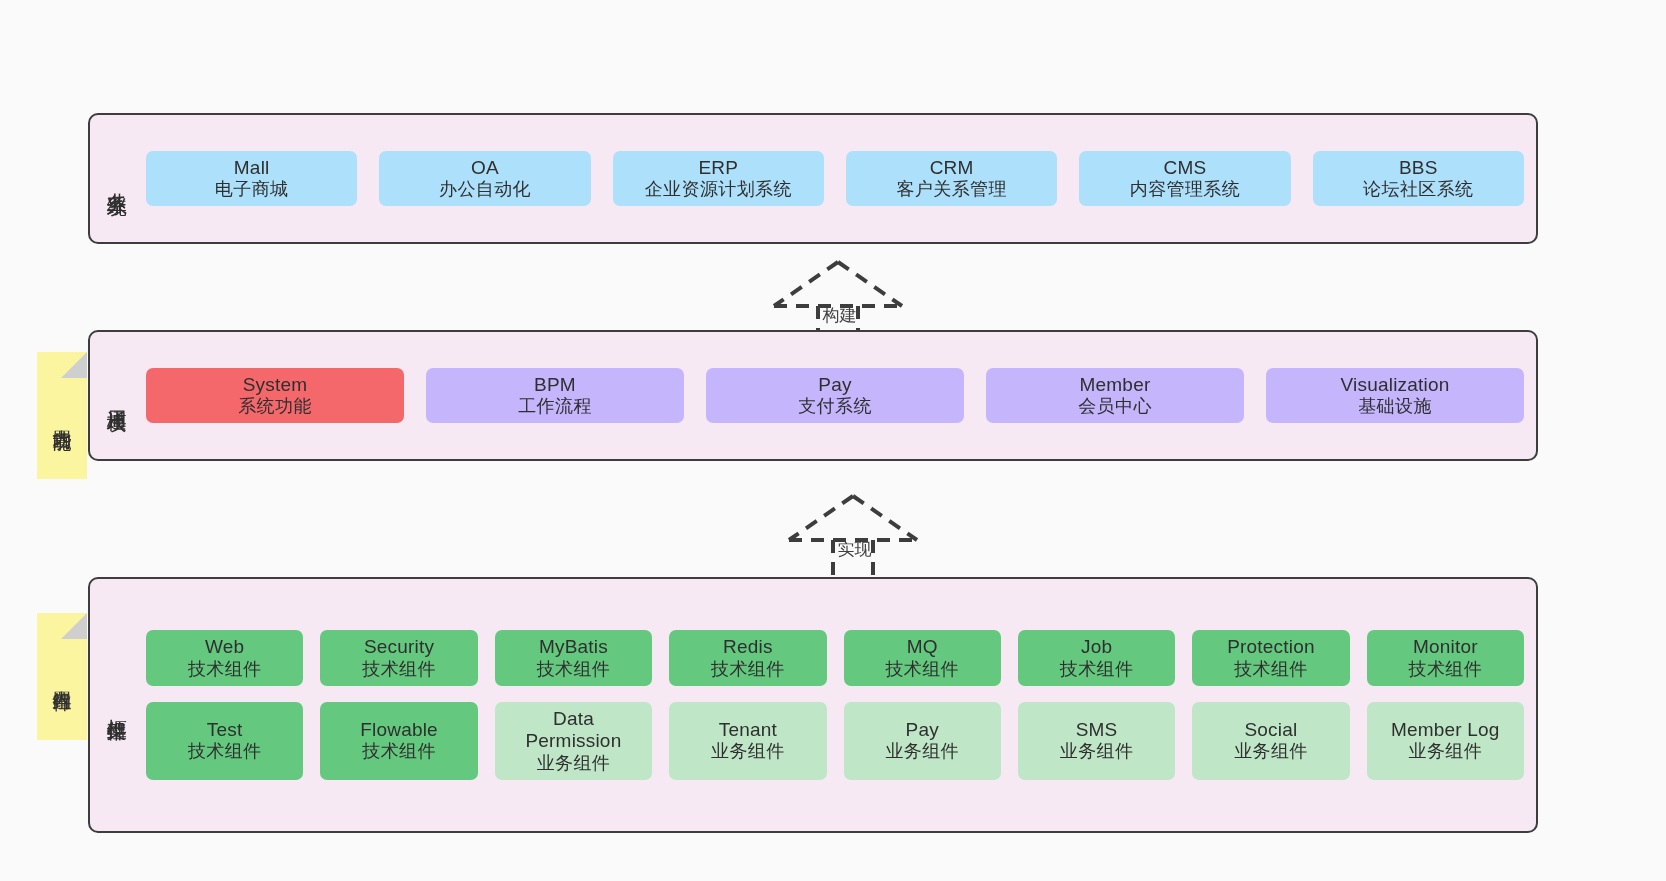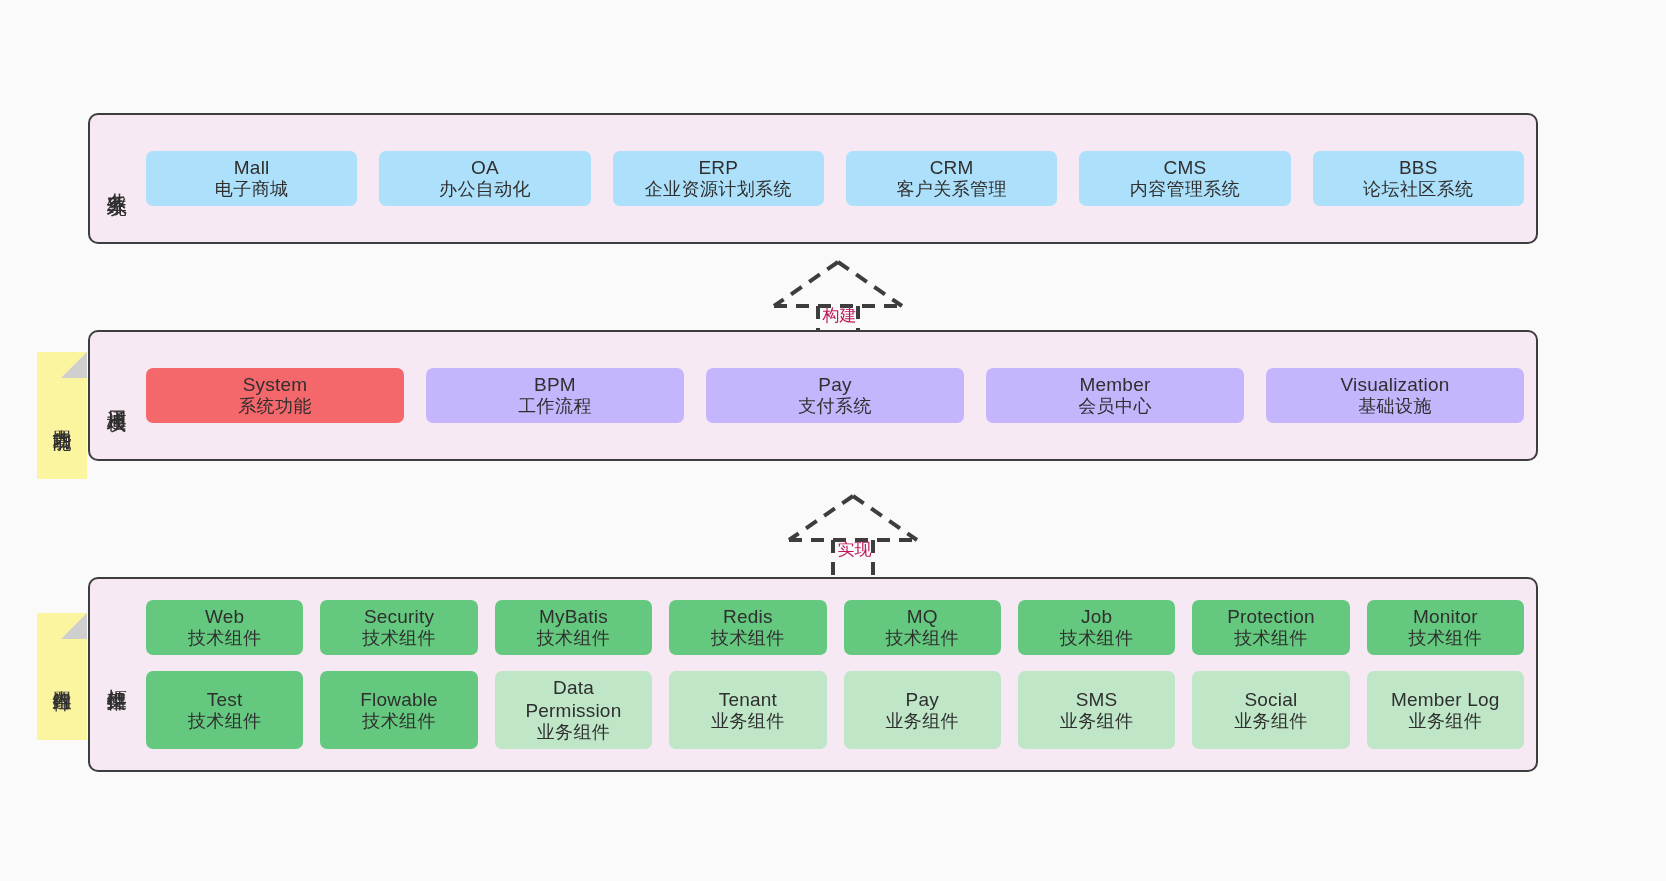--- a/index.html
+++ b/index.html
@@ -135,21 +135,21 @@
     width: 100%;
     height: 100%;
     overflow: visible;
   }
   .arrow-label {
     position: absolute;
     left: 50%;
     top: 46px;
     transform: translateX(-46%);
     font-size: 17px;
-    color: #be185d;
+    color: #404040;
     background: transparent;
     padding: 0 2px;
     white-space: nowrap;
   }
 </style>
 </head>
 <body>
 
 <div class="canvas">
 
@@ -238,21 +238,21 @@
       <path d="M 95 48 L 95 90" stroke="#3d3d3d" stroke-width="4" fill="none" stroke-dasharray="13 9" stroke-linecap="butt"></path>
       <path d="M 55 90 L 95 90" stroke="#3d3d3d" stroke-width="4" fill="none" stroke-dasharray="13 9" stroke-linecap="butt"></path>
     </svg>
     <span class="arrow-label">实现</span>
   </div>
 
   <div class="note" style="left:37px; top:613px; width:50px; height:127px;">
     <span>内置组件</span>
   </div>
 
-  <div class="layer" id="layer-framework" style="left:88px; top:577px; width:1450px; height:195px;">
+  <div class="layer" id="layer-framework" style="left:88px; top:577px; width:1450px; height:256px;">
     <div class="layer-title">框架组件</div>
     <div class="layer-body" style="gap:16px;">
 
       <div class="row" style="gap:17px;">
         <div class="card c-green">
           <span class="t1">Web</span>
           <span class="t2">技术组件</span>
         </div>
         <div class="card c-green">
           <span class="t1">Security</span>

